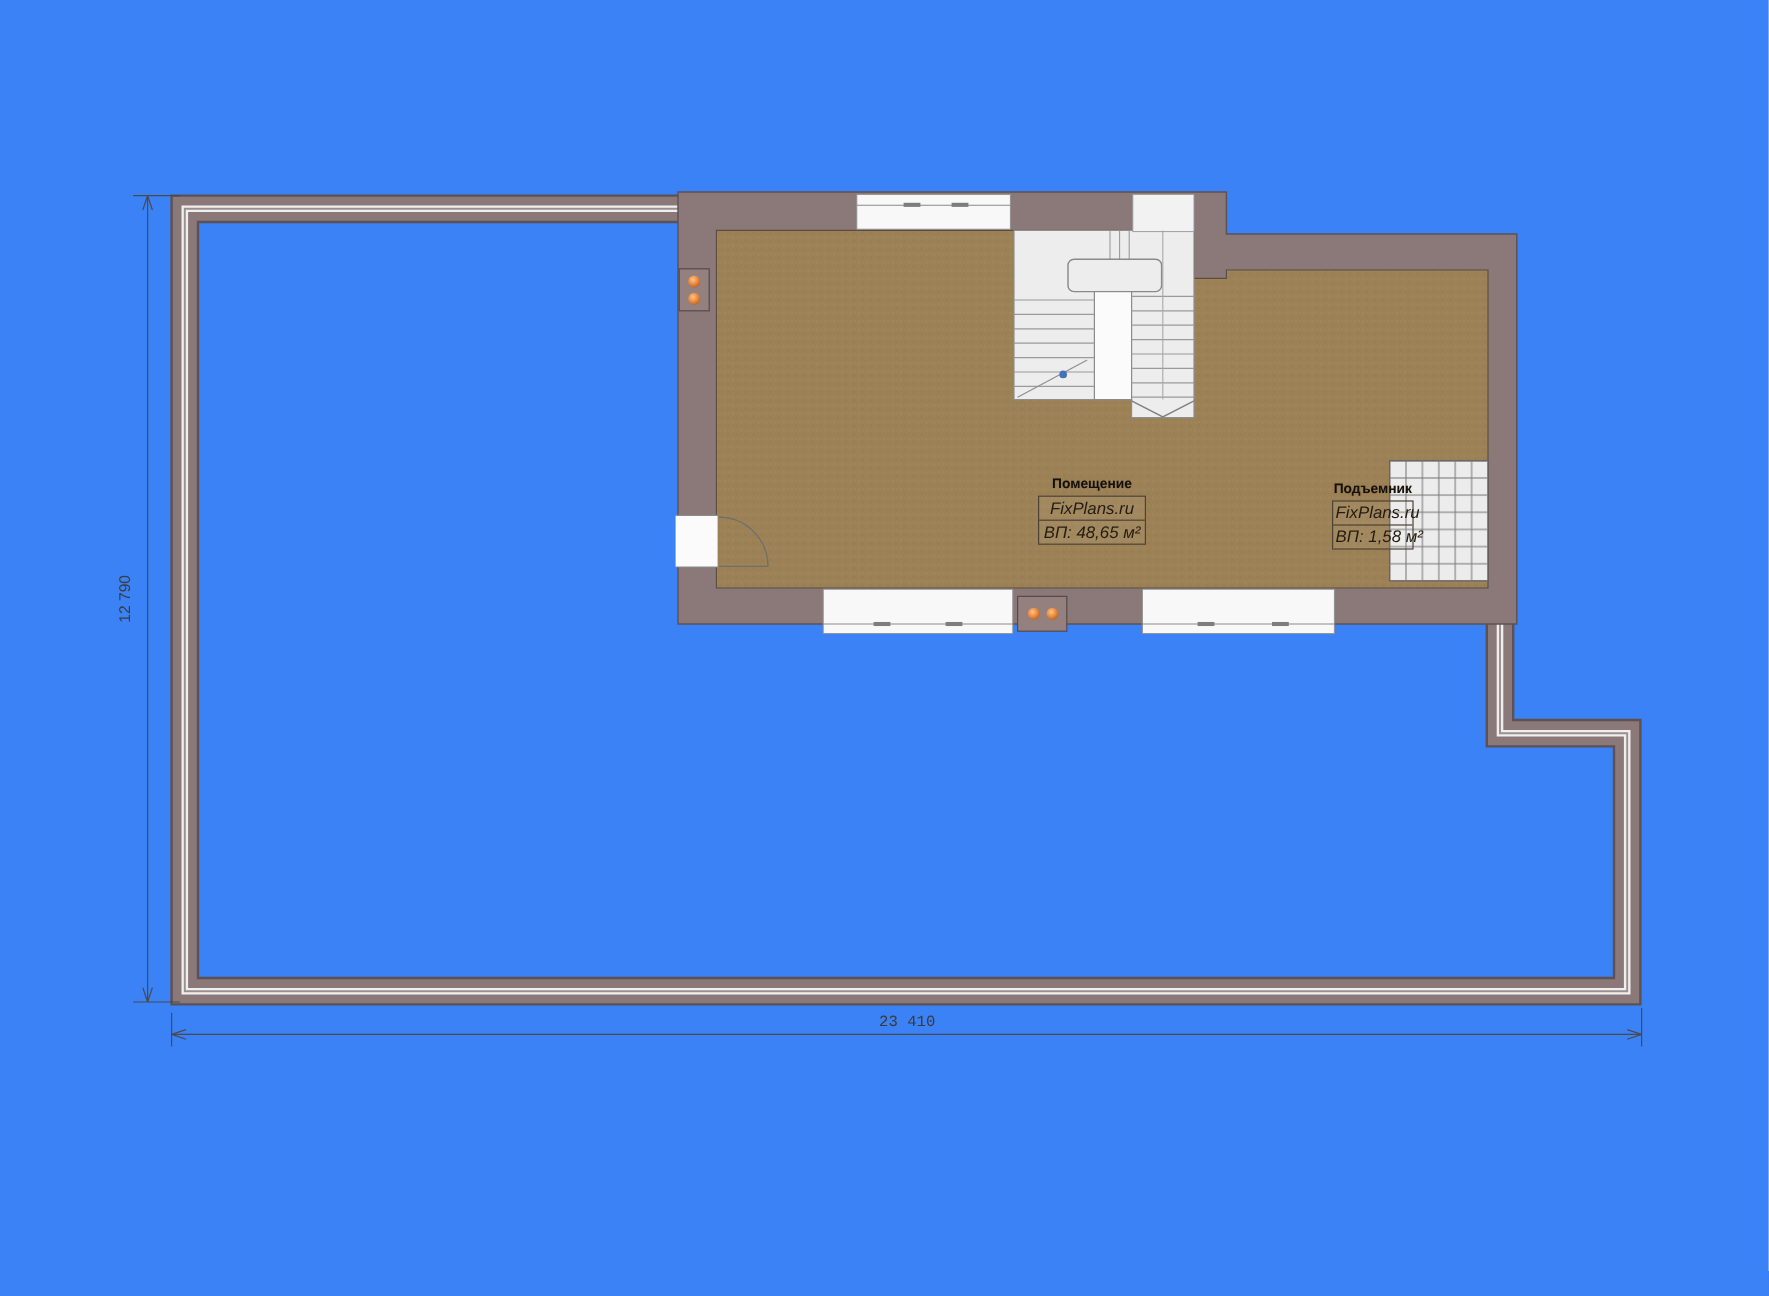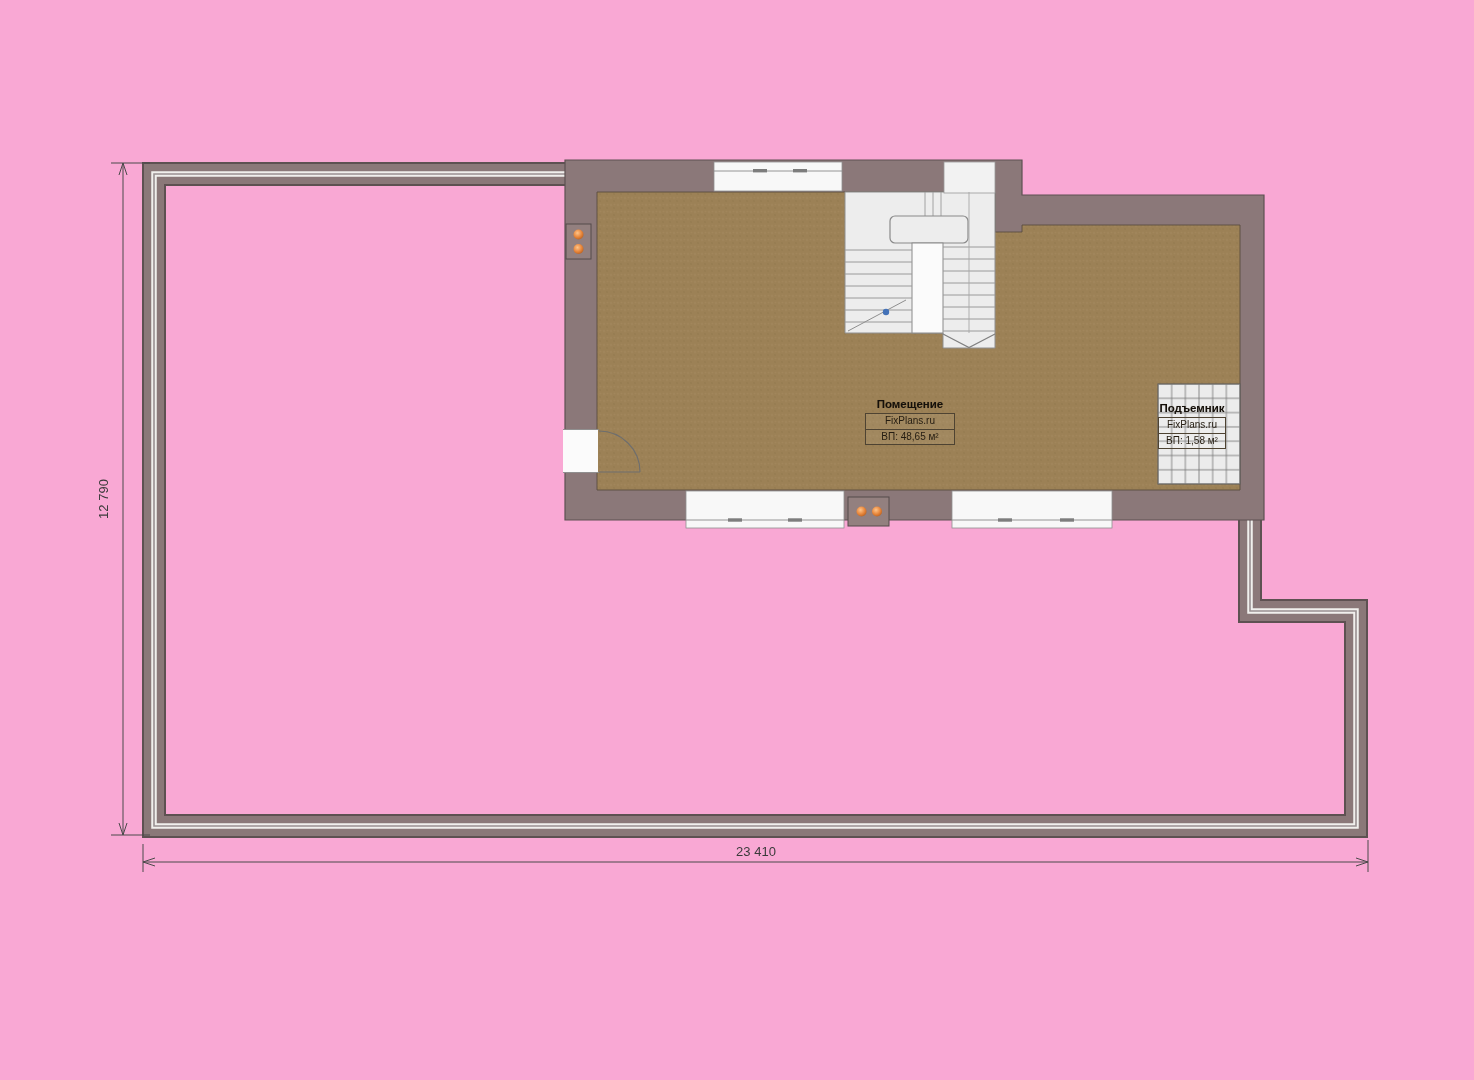--- a/index.html
+++ b/index.html
@@ -1,19 +1,19 @@
 <!DOCTYPE html>
 <html><head>
 <meta charset="utf-8">
 <style>
   html,body{margin:0;padding:0;background:#ffffff;}
   #canvas{
     position:relative;
     width:1474px;height:1080px;
-    background:#f9a8d4;
+    background:#3b82f6;
     font-family:"Liberation Sans", sans-serif;
     overflow:hidden;
   }
   #plan-svg{position:absolute;left:0;top:0;}
   .plan-label{
     position:absolute;
     text-align:center;
     color:#1a140d;
     line-height:1.15;
   }
@@ -24,38 +24,39 @@
     margin-bottom:2px;
     text-shadow:0 0 1px rgba(60,45,25,.25);
     white-space:nowrap;
   }
   .plan-label-box{
     margin:0 auto;
     border:1px solid #4e4332;
     background:rgba(255,255,255,0.06);
   }
   .plan-label-row{
-    font-size:10px;
+    font-size:14px;
     color:#241c11;
     padding:1px 2px 2px 2px;
     white-space:nowrap;
+    font-style:italic;
   }
   .plan-label-row + .plan-label-row{border-top:1px solid #4e4332;}
   .room-label{left:858px;top:398px;width:104px;}
   .room-label .plan-label-box{width:88px;}
-  .lift-label{left:1146px;top:402px;width:92px;}
+  .lift-label{left:1098px;top:402px;width:92px;}
   .lift-label .plan-label-box{width:66px;}
   .dim-text{
     position:absolute;
     font-size:13px;
     color:#3b3b3b;
     text-align:center;
     white-space:nowrap;
   }
-  .dim-bottom{left:700px;top:844px;width:112px;}
+  .dim-bottom{left:700px;top:844px;width:112px;font-family:Liberation Mono, monospace;}
   .dim-left{
     left:59px;top:491px;width:90px;height:16px;
     transform:rotate(-90deg);
   }
 </style>
 </head>
 <body>
 
 <div id="canvas">
 

